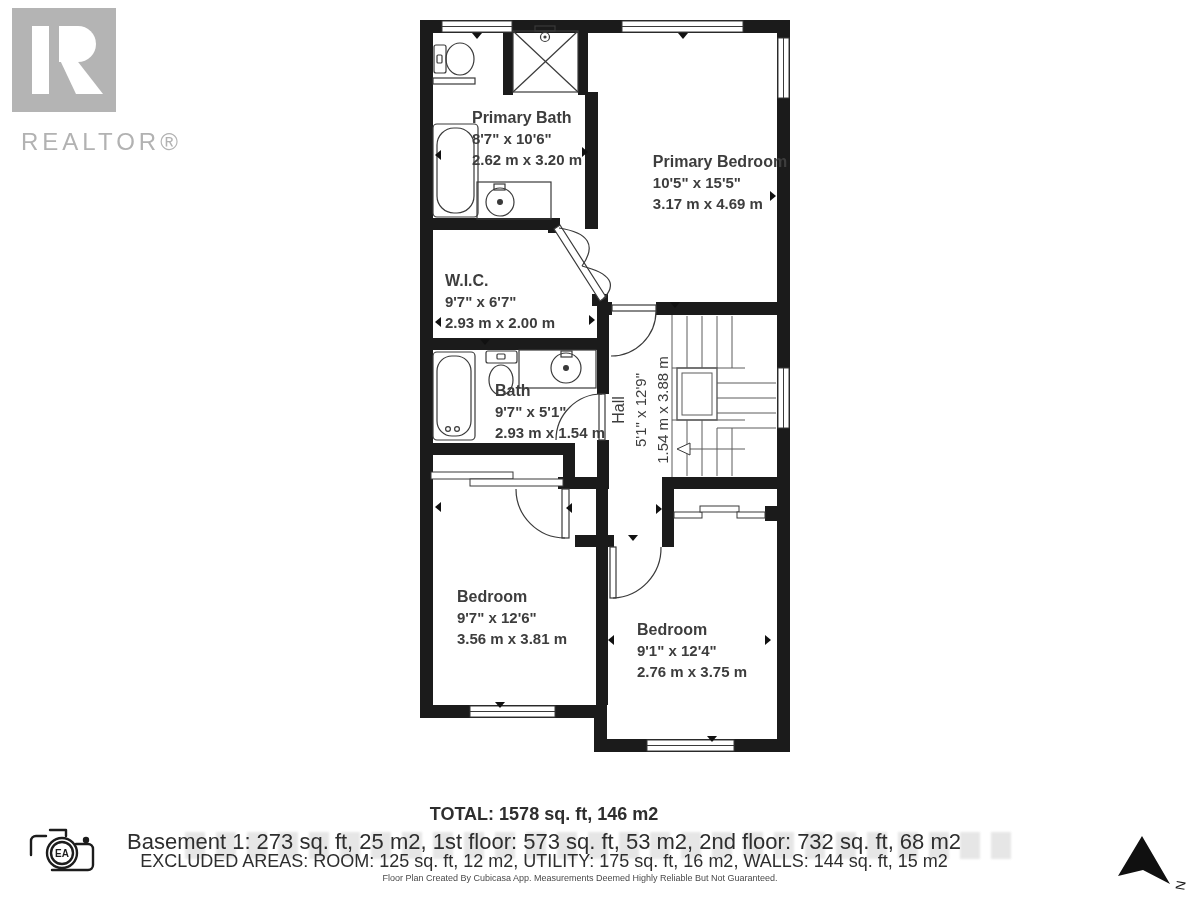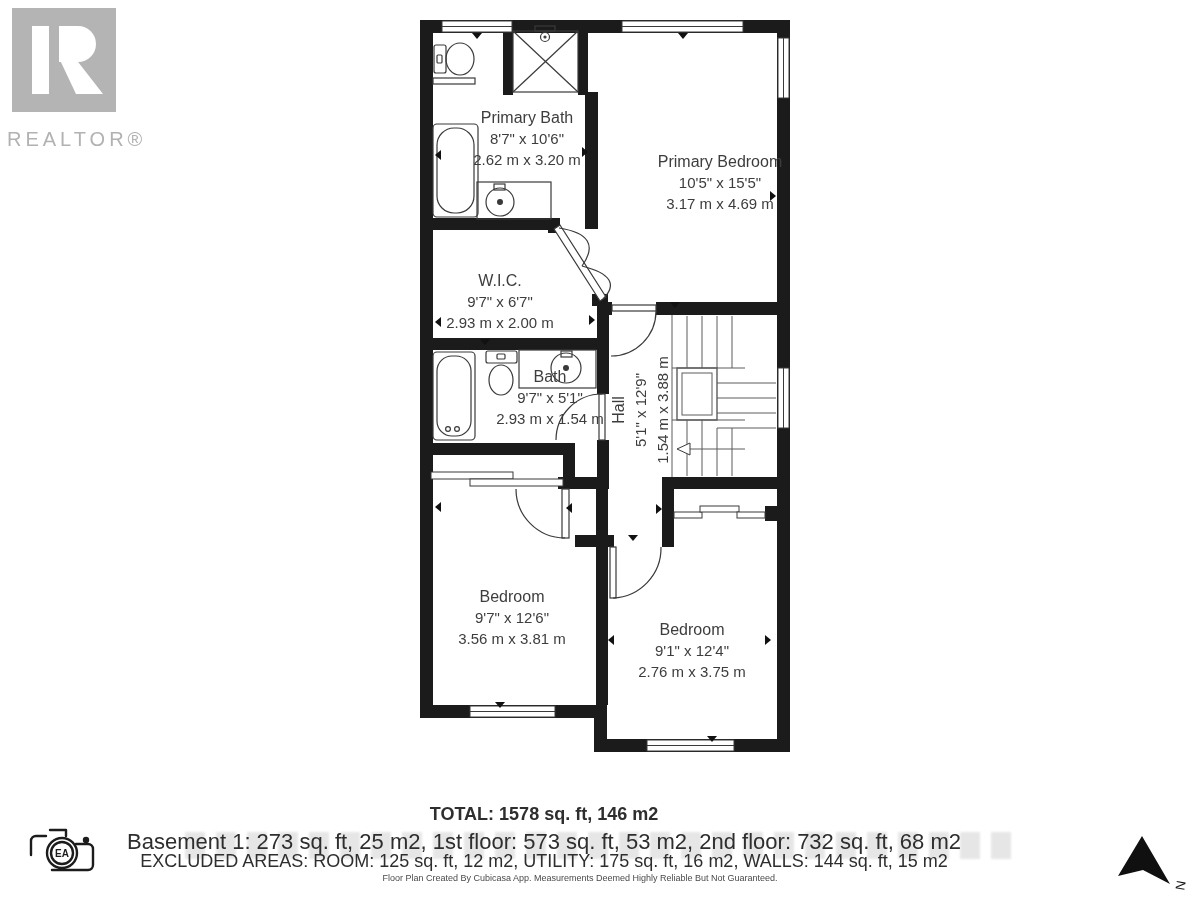--- a/index.html
+++ b/index.html
@@ -1,38 +1,38 @@
 <!DOCTYPE html>
 <html><head>
 <meta charset="utf-8">
 <style>
   html,body{margin:0;padding:0;background:#ffffff;}
   body{width:1200px;height:900px;position:relative;overflow:hidden;
        font-family:"Liberation Sans","DejaVu Sans",sans-serif;color:#3d3d3d;}
   .abs{position:absolute;}
   
-  .room-label{position:absolute;text-align:center;transform:translate(-50%,0);white-space:nowrap;z-index:3;}
+  .room-label{position:absolute;text-align:left;transform:translate(-50%,0);white-space:nowrap;z-index:3;font-weight:bold;}
   .room-label .rname{font-size:16px;line-height:21px;}
   .room-label .rdims{font-size:15px;line-height:21px;}
   .hall-label{position:absolute;left:641px;top:410px;transform:translate(-50%,-50%) rotate(-90deg);
               text-align:center;white-space:nowrap;z-index:3;}
   .hall-label .rname{font-size:16px;line-height:22px;}
   .hall-label .rdims{font-size:15px;line-height:22px;}
   
   .sum{position:absolute;left:0;width:1088px;text-align:center;color:#2e2e2e;z-index:2;}
   .sum.total{top:804px;font-size:18px;font-weight:bold;}
   .sum.floors{top:829px;font-size:22px;}
   .sum.excluded{top:851px;font-size:18px;}
   .sum.disclaimer{top:873px;font-size:9px;color:#4a4a4a;padding-left:36px;}
   .watermark{position:absolute;left:185px;top:832px;width:830px;height:27px;z-index:1;
      background:repeating-linear-gradient(90deg, rgba(120,120,120,0.18) 0 20px, rgba(120,120,120,0) 20px 31px);
      filter:blur(1px);}
   
   .logo-box{position:absolute;left:12px;top:8px;z-index:3;}
-  .logo-text{position:absolute;left:7px;top:128px;font-size:20px;letter-spacing:4px;color:#b2b2b2;z-index:3;}
+  .logo-text{position:absolute;left:21px;top:128px;font-size:24px;letter-spacing:4px;color:#b2b2b2;z-index:3;}
   svg text{font-family:"Liberation Sans","DejaVu Sans",sans-serif;}
 </style>
 </head>
 <body>
 
 <div class="logo-box">
   <svg width="104" height="104" viewBox="0 0 104 104">
     <rect x="0" y="0" width="104" height="104" fill="#b4b4b4"></rect>
     <rect x="20" y="18" width="17" height="68" fill="#ffffff"></rect>
     <path d="M47,18 h19 a18,18 0 0 1 0,36 h-19 z" fill="#ffffff"></path>
@@ -240,21 +240,21 @@
   <div class="rdims">10'5" x 15'5"</div>
   <div class="rdims">3.17 m x 4.69 m</div>
 </div>
 
 <div class="room-label" style="left:500px;top:270px;">
   <div class="rname">W.I.C.</div>
   <div class="rdims">9'7" x 6'7"</div>
   <div class="rdims">2.93 m x 2.00 m</div>
 </div>
 
-<div class="room-label" style="left:531px;top:366px;padding-left:38px;">
+<div class="room-label" style="left:531px;top:380px;padding-left:38px;">
   <div class="rname">Bath</div>
   <div class="rdims">9'7" x 5'1"</div>
   <div class="rdims">2.93 m x 1.54 m</div>
 </div>
 
 <div class="hall-label">
   <div class="rname">Hall</div>
   <div class="rdims">5'1" x 12'9"</div>
   <div class="rdims">1.54 m x 3.88 m</div>
 </div>

